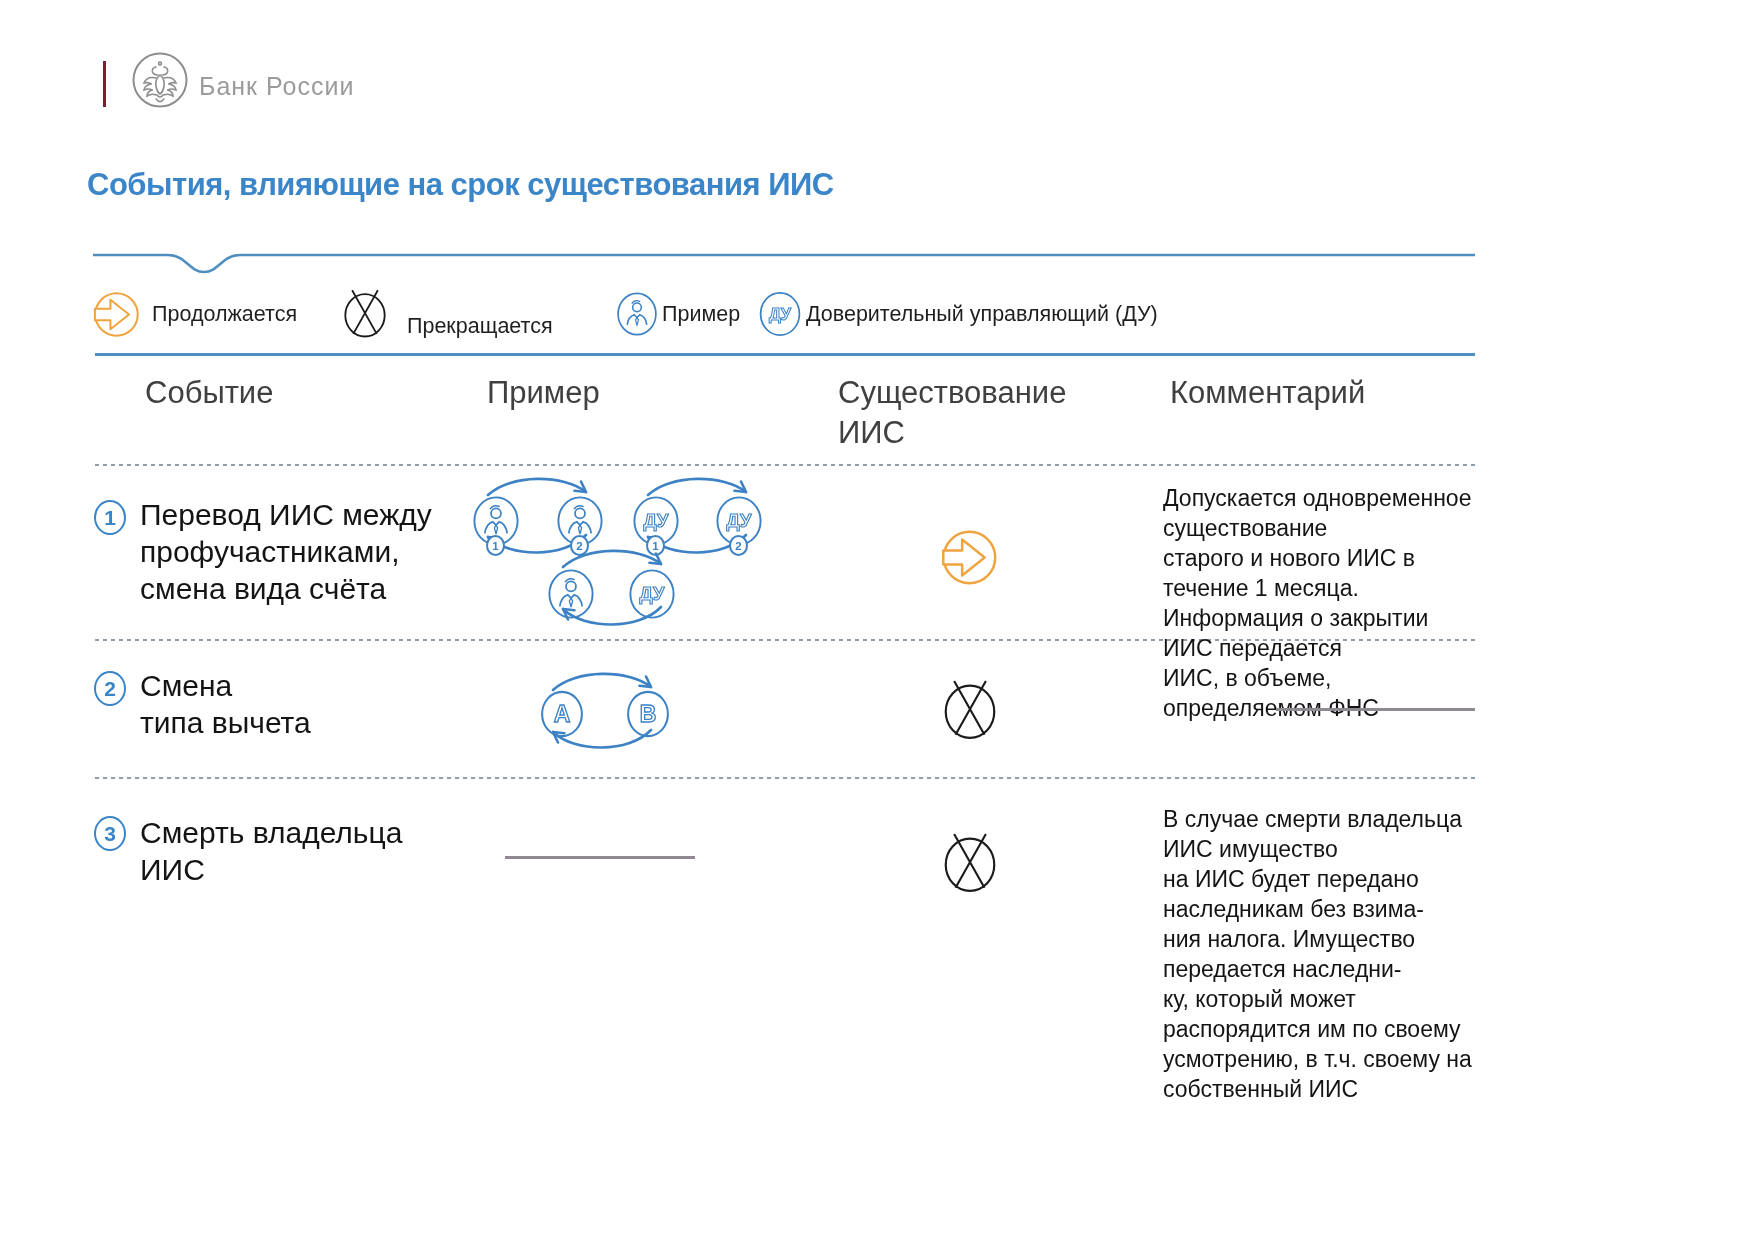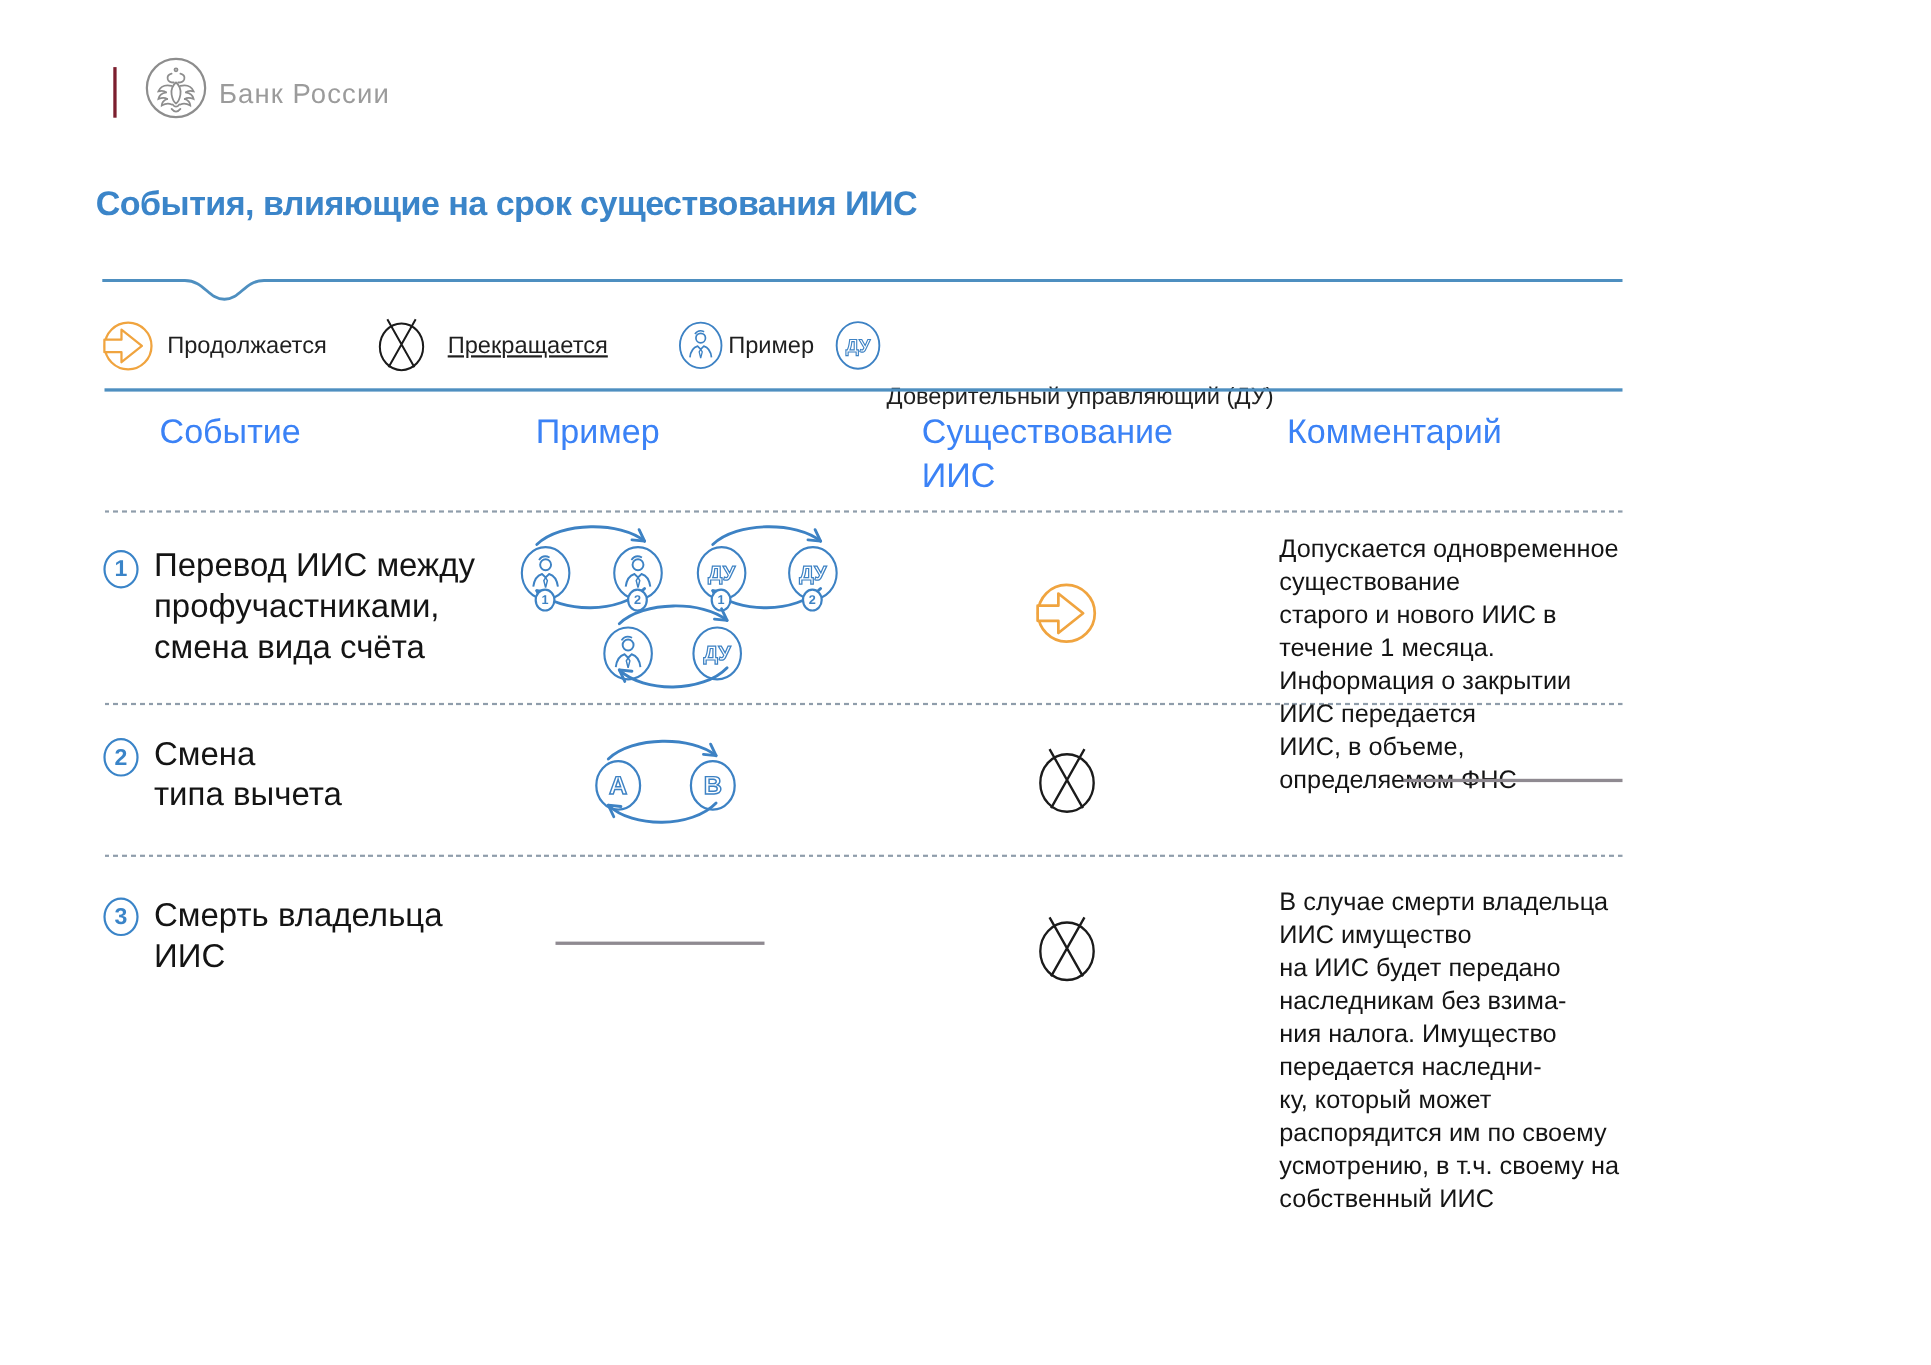--- a/index.html
+++ b/index.html
@@ -9,21 +9,21 @@
   }
   .abs{position:absolute;}
   
   .logo-rule{width:3px;height:46px;background:#7c1f2e;}
   .brand{font-size:25px;color:#9b9b9b;letter-spacing:1px;}
   .title{font-size:31px;font-weight:700;color:#3b85c9;letter-spacing:-0.5px;white-space:nowrap;}
   
   .legend-label{font-size:21.5px;color:#1f1f1f;white-space:nowrap;}
   .legend-line{height:3px;background:#4e8fc0;}
   
-  .col-header{font-size:31px;color:#3b82f6;line-height:40px;}
+  .col-header{font-size:31px;color:#404040;line-height:40px;}
   
   .dashed{height:2px;background:repeating-linear-gradient(90deg,#8f9dab 0,#8f9dab 4.5px,transparent 4.5px,transparent 8px);}
   .gray-dash{height:3px;background:#8f8a91;}
   
   .row-badge{
     width:32px;height:35px;border:2.5px solid #3a84c8;border-radius:50%;
     color:#3a84c8;font-size:21px;font-weight:700;display:flex;align-items:center;justify-content:center;
     box-sizing:border-box;background:#fff;
   }
   .event-text{font-size:30px;line-height:37px;color:#141414;}
@@ -73,38 +73,38 @@
     <path d="M2.5 23.5 L23 23.5 L23 11.5 L47.5 31 L23 50.5 L23 38.5 L2.5 38.5 Z" fill="#ffffff" stroke="#f0a43f" stroke-width="2.7" stroke-linejoin="round"></path>
   </svg>
   <div class="abs legend-label" style="left:152px;top:302px;">Продолжается</div>
 
   <svg class="abs" style="left:342px;top:288px;" width="46" height="50" viewBox="0 0 60 66">
     <g fill="none" stroke="#1b1b1b" stroke-width="2.4">
       <ellipse cx="30" cy="36" rx="26" ry="28"></ellipse>
       <path d="M13 3 L45.5 60.5 M47 3 L14.5 60.5"></path>
     </g>
   </svg>
-  <div class="abs legend-label" style="left:407px;top:302px;text-decoration:underline;">Прекращается</div>
+  <div class="abs legend-label" style="left:407px;top:314px;">Прекращается</div>
 
   <svg class="abs" style="left:616px;top:291px;" width="42" height="46" viewBox="0 0 60 64">
     <g fill="none" stroke="#3d82c4" stroke-width="2.4">
       <ellipse cx="30" cy="32" rx="27" ry="29.5"></ellipse>
       <circle cx="30" cy="22.5" r="6.2" stroke-width="2.2"></circle>
       <path d="M22.5 17.2 Q27 10.5 34.5 14.2" stroke-width="2"></path>
       <path d="M16 47.5 Q17.5 35.5 26 33 L30 37 L34 33 Q42.5 35.5 44 47.5" stroke-width="2.2"></path>
       <path d="M30 37 L28 40.5 L30 48.5 L32 40.5 Z" stroke-width="1.7"></path>
     </g>
   </svg>
   <div class="abs legend-label" style="left:662px;top:302px;">Пример</div>
 
   <svg class="abs" style="left:758px;top:291px;" width="44" height="46" viewBox="0 0 60 64">
     <ellipse cx="30" cy="32" rx="27" ry="29.5" fill="none" stroke="#3d82c4" stroke-width="2.4"></ellipse>
     <text x="30" y="40" text-anchor="middle" font-size="23" font-weight="bold" fill="#ffffff" stroke="#3d82c4" stroke-width="1.4">ДУ</text>
   </svg>
-  <div class="abs legend-label" style="left:806px;top:302px;margin-top:46px;">Доверительный управляющий (ДУ)</div>
+  <div class="abs legend-label" style="left:806px;top:302px;">Доверительный управляющий (ДУ)</div>
 
   <div class="abs legend-line" style="left:95px;top:353px;width:1607px;"></div>
 
   <div class="abs col-header" style="left:145px;top:373px;">Событие</div>
   <div class="abs col-header" style="left:487px;top:373px;">Пример</div>
   <div class="abs col-header" style="left:838px;top:373px;width:278px;">Существование ИИС</div>
   <div class="abs col-header" style="left:1170px;top:373px;">Комментарий</div>
 
   <div class="abs dashed" style="left:95px;top:464px;width:1607px;"></div>
   <div class="abs dashed" style="left:95px;top:639px;width:1607px;"></div>

